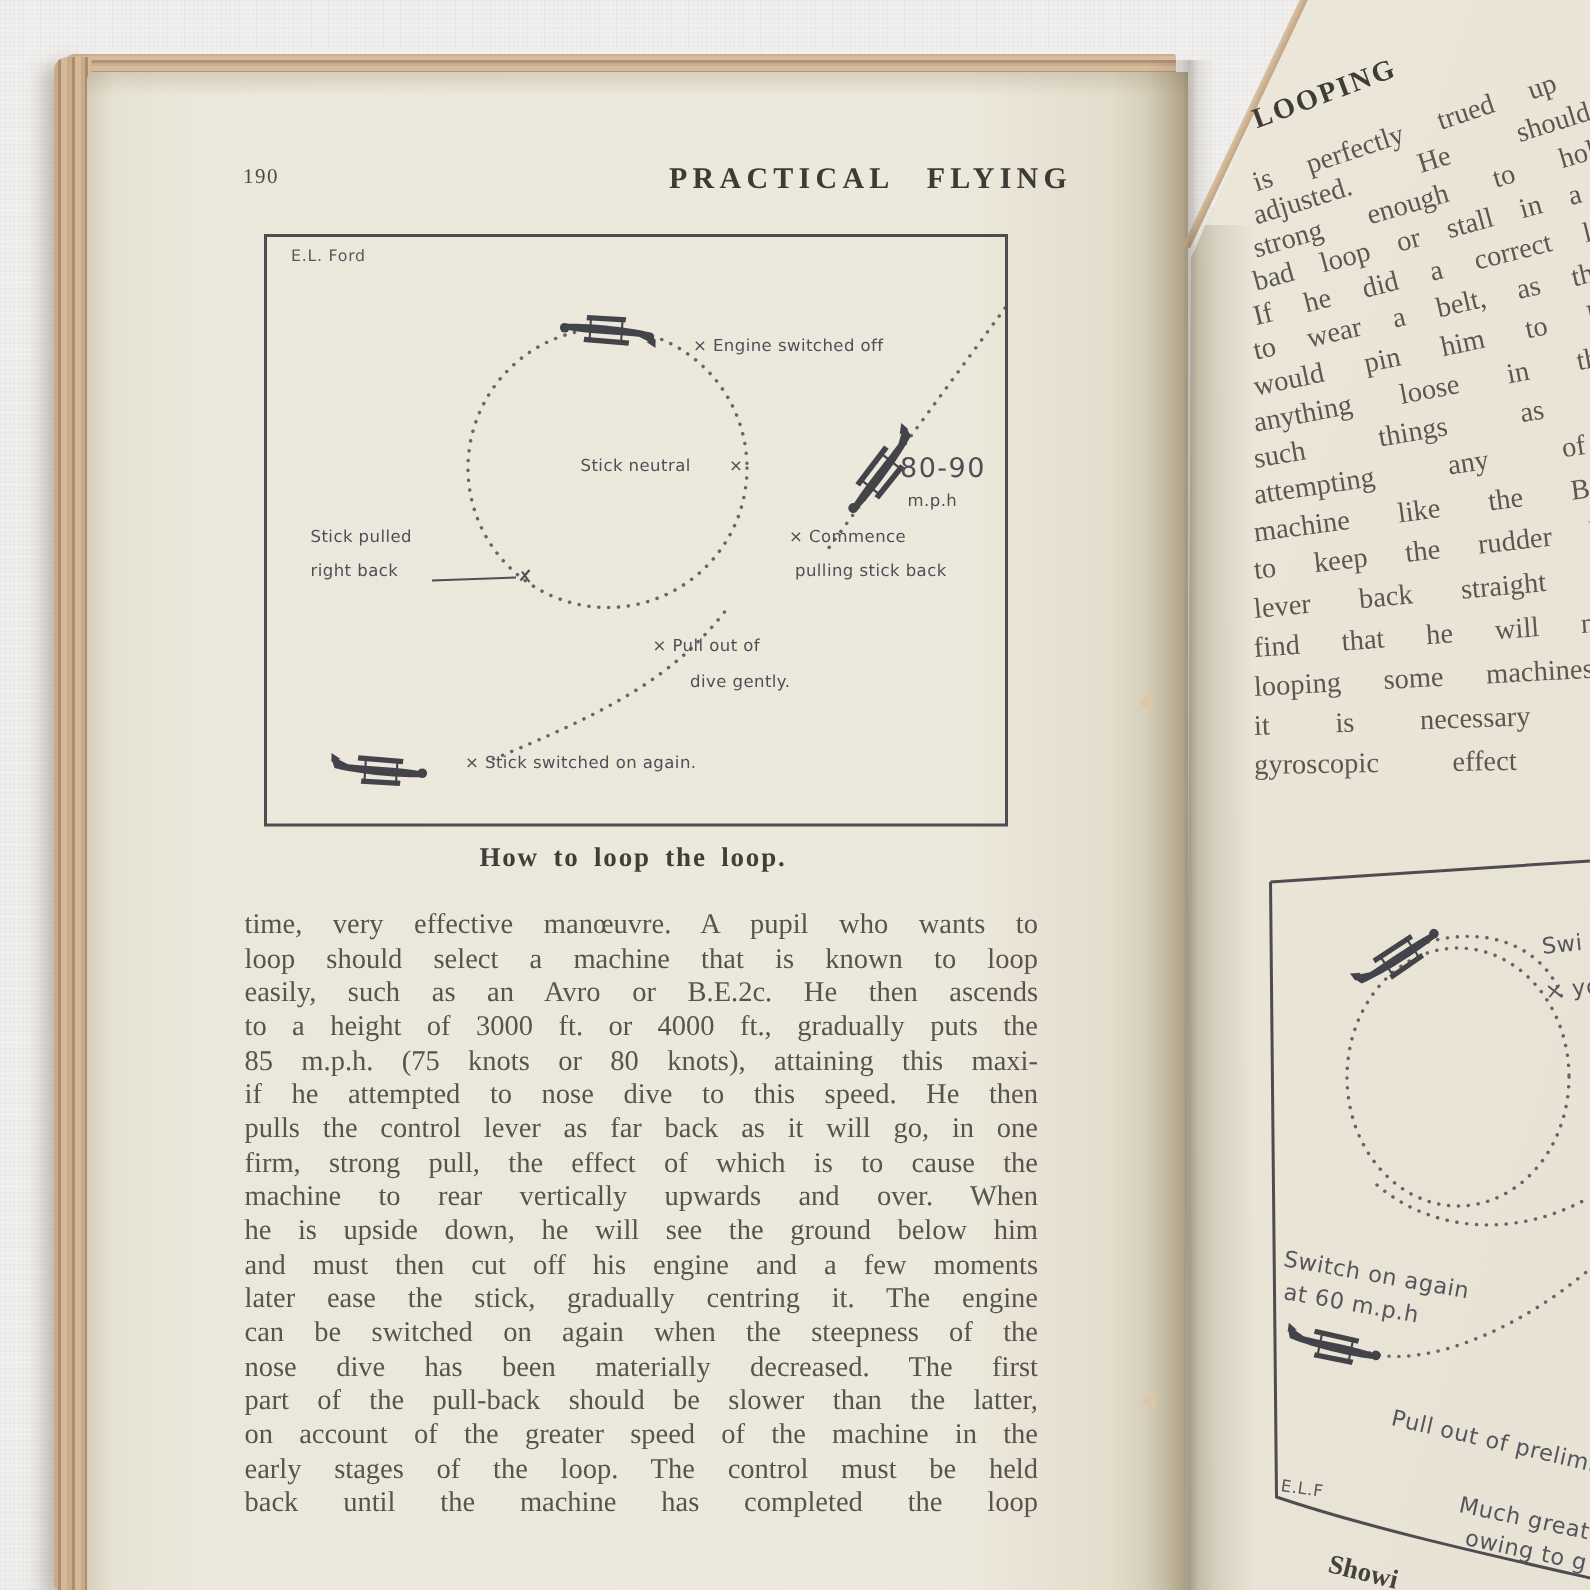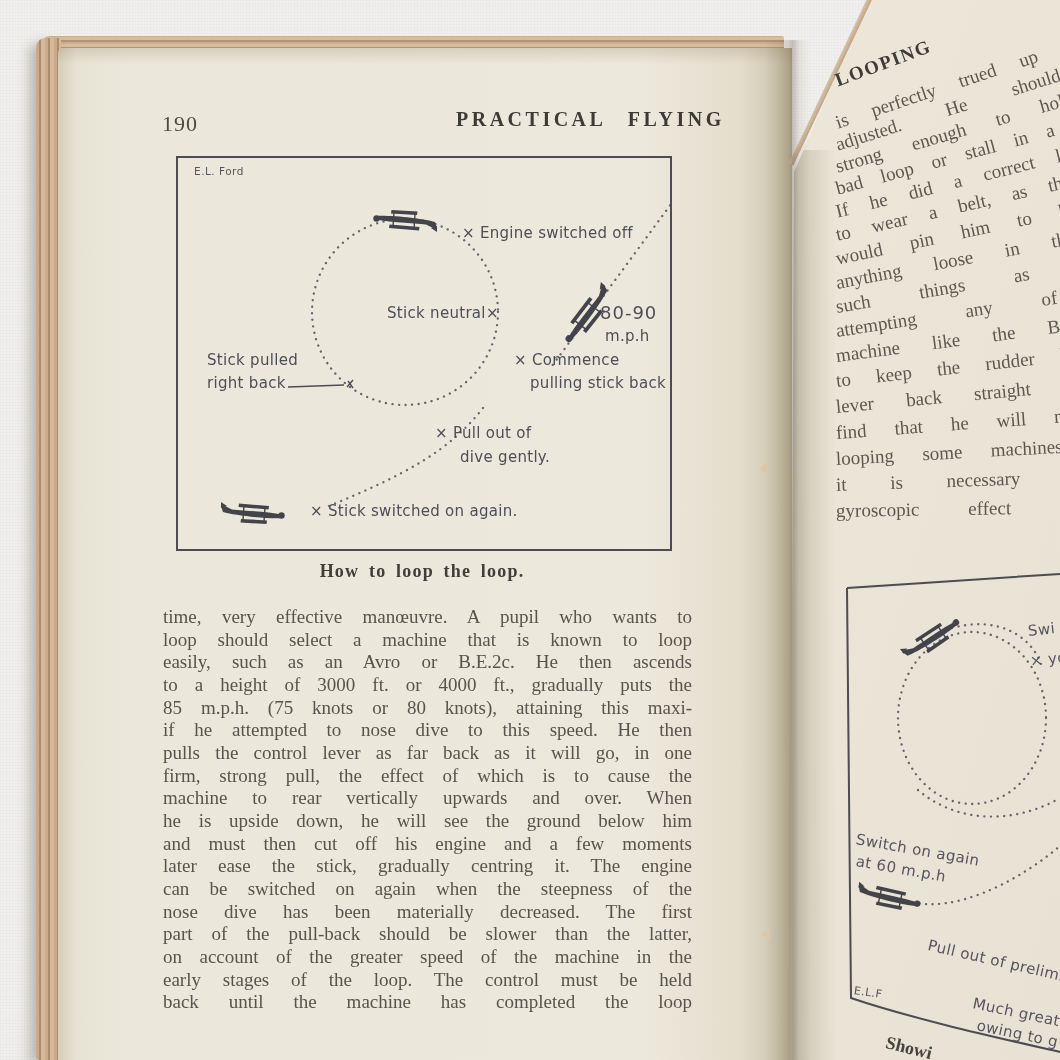--- a/index.html
+++ b/index.html
@@ -16,28 +16,28 @@
   .edge-top{position:absolute;left:42px;top:36px;width:742px;height:15px;border-radius:8px 2px 0 0;
     background:repeating-linear-gradient(0deg,#cdae8f 0 2px,#b3947a 2px 4px,#d8bd9c 4px 7px);}
   .edge-left{position:absolute;left:36px;top:38px;width:25px;height:1022px;border-radius:9px 0 0 3px;
     background:repeating-linear-gradient(90deg,#c9aa8b 0 3px,#ab8c6f 3px 5px,#d6ba98 5px 9px);
     box-shadow:-7px 5px 12px rgba(110,100,88,.38);}
   
   .page-left{position:absolute;left:58px;top:48px;width:734px;height:1012px;border-radius:5px 0 0 0;
     background:linear-gradient(90deg,#d5ceba 0%,#e7e3d4 2.5%,#ebe7da 9%,#ece8db 80%,#e3ddcc 93%,#cfc7b0 98%,#bdb298 100%);}
   .page-left::before{content:'';position:absolute;inset:0;border-radius:5px 0 0 0;
     background:linear-gradient(180deg,rgba(140,120,90,.22),rgba(140,120,90,0) 16px);}
-  .pg-num{position:absolute;left:104px;top:63px;font-size:22px;color:#4c4a44;letter-spacing:1px;}
-  .run-head{position:absolute;left:398px;top:60px;font-size:20px;font-weight:bold;color:#3d3b35;
+  .pg-num{position:absolute;left:104px;top:63px;font-size:14px;color:#4c4a44;letter-spacing:1px;}
+  .run-head{position:absolute;left:388px;top:60px;font-size:20px;font-weight:bold;color:#3d3b35;
     letter-spacing:3.5px;word-spacing:14px;}
   
   .fig-frame{position:absolute;left:118px;top:108px;width:492px;height:391px;border:2px solid #4c4c51;}
   .fig-svg{position:absolute;left:0;top:0;}
   .hw{position:absolute;white-space:nowrap;font-family:"DejaVu Sans",sans-serif;
-      font-size:15px;color:#4e4e57;letter-spacing:.3px;}
+      font-size:11px;color:#4e4e57;letter-spacing:.3px;}
   .hw.sig{font-size:10.5px;letter-spacing:.5px;color:#56565e;}
   .hw.big{font-size:18px;letter-spacing:1px;}
   .fig-caption{position:absolute;left:118px;top:513px;width:492px;text-align:center;
     font-size:18px;font-weight:bold;color:#403e38;letter-spacing:1.2px;word-spacing:4px;}
   
   .body-text{position:absolute;left:105px;top:558px;width:529px;}
   .bl{font-size:19px;line-height:22.65px;color:#57544d;text-align:justify;text-align-last:justify;
       white-space:normal;}
   
   .gutter{position:absolute;left:764px;top:40px;width:46px;height:1020px;
@@ -121,21 +121,21 @@
         <use href="#biplane" transform="translate(74,358) scale(-1,1)"></use>
       </svg>
       <div class="hw sig" style="left:16px;top:7px;">E.L. Ford</div>
       <div class="hw" style="left:284px;top:66px;">× Engine switched off</div>
       <div class="hw" style="left:209px;top:146px;">Stick neutral</div>
       <div class="hw" style="left:308px;top:146px;">×</div>
       <div class="hw big" style="left:422px;top:144px;">80-90</div>
       <div class="hw" style="left:427px;top:169px;">m.p.h</div>
       <div class="hw" style="left:29px;top:193px;">Stick pulled</div>
       <div class="hw" style="left:29px;top:216px;">right back</div>
-      <div class="hw" style="left:336px;top:193px;">× Commence</div>
+      <div class="hw" style="left:348px;top:193px;">× Commence</div>
       <div class="hw" style="left:352px;top:216px;">pulling stick back</div>
       <div class="hw" style="left:257px;top:266px;">× Pull out of</div>
       <div class="hw" style="left:282px;top:290px;">dive gently.</div>
       <div class="hw" style="left:132px;top:344px;">× Stick switched on again.</div>
     </div>
 
     <div class="fig-caption">How to loop the loop.</div>
 
     <div class="body-text">
         <div class="bl">time, very effective manœuvre.  A pupil who wants to</div>

